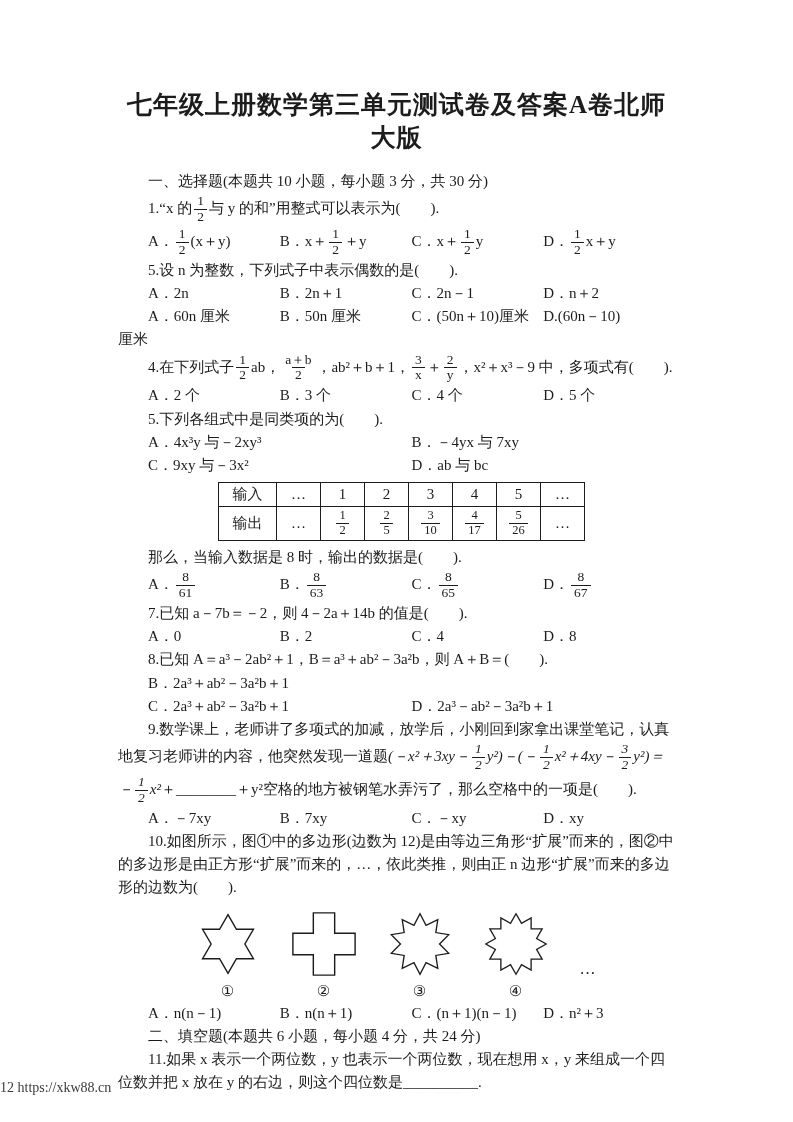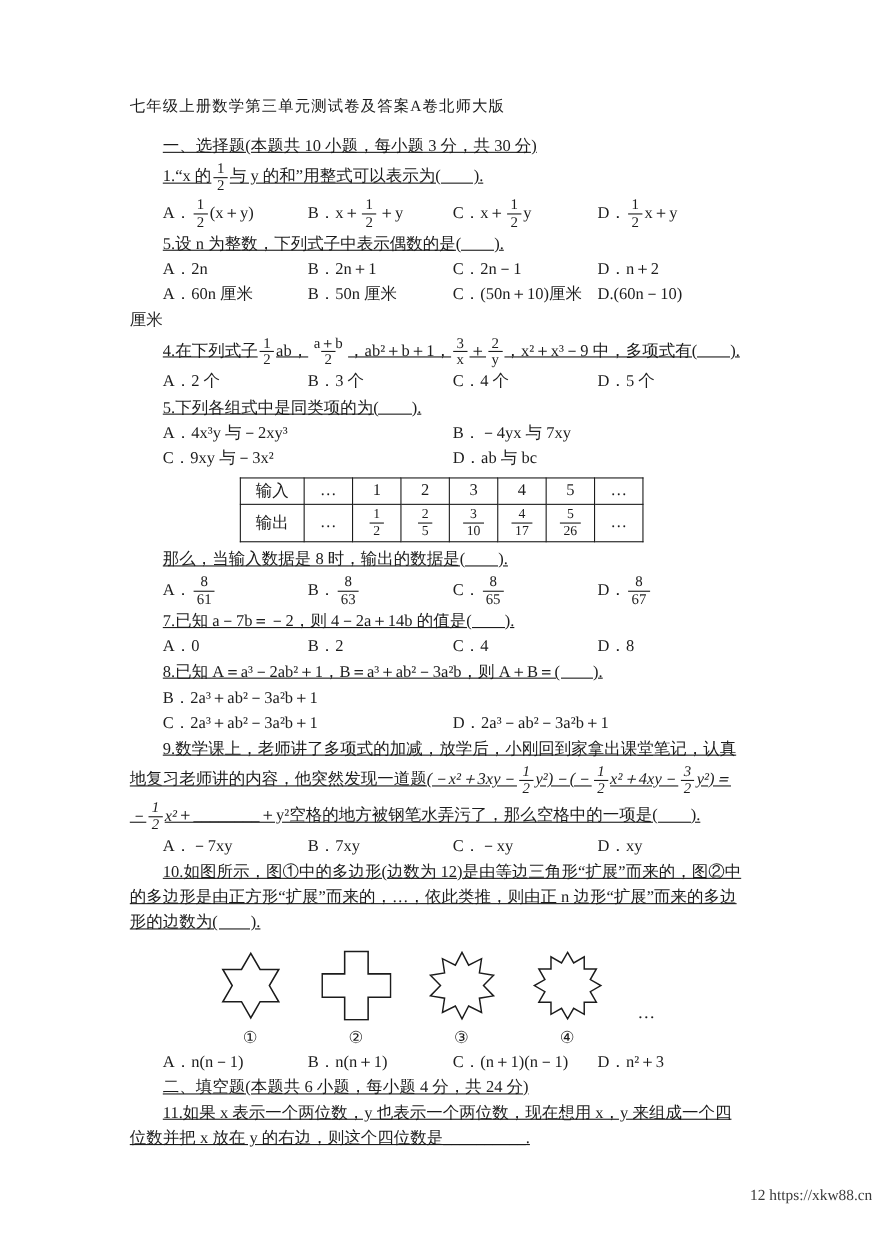--- a/index.html
+++ b/index.html
@@ -3,40 +3,40 @@
 <meta charset="utf-8">
 <style>
   * { margin:0; padding:0; box-sizing:border-box; }
   html,body { background:#fff; }
   body {
     width:793px; height:1122px;
     font-family:"Liberation Serif","DejaVu Serif",serif;
     font-size:15px; color:#1c1c1c;
   }
   .page { position:relative; width:793px; height:1122px; padding:88px 118px 0 118px; overflow:hidden; background:#fff; }
-  .title { font-size:14px; font-weight:normal; text-align:left; margin-bottom:16px; letter-spacing:1px; }
+  .title { font-size:25px; font-weight:bold; text-align:center; margin-bottom:16px; letter-spacing:1px; }
   p { line-height:1.55; }
-  .indent { text-indent:2em;text-decoration:underline; }
+  .indent { text-indent:2em; }
   .optrow { display:flex; padding-left:2em; line-height:1.55; align-items:center; }
   .row4 > .opt { flex:1; }
   .row2 > .opt { flex:1; }
   .frac { display:inline-flex; flex-direction:column; align-items:center; vertical-align:middle; line-height:1.1; font-size:13.5px; margin:1px 2px; text-indent:0; }
   .frac .num, .frac .den { display:block; padding:0 3px; text-indent:0; }
   .frac .den { border-top:1px solid #1c1c1c; }
   .math { font-style:italic; }
   .iotable { border-collapse:collapse; margin:5px 0 5px 100px; text-align:center;padding-left:28px; }
   .iotable td { border:1px solid #1c1c1c; min-width:44px; padding:1px 6px; height:24px; }
   .iotable td.lab { min-width:58px; }
   .iotable .frac { font-size:12.5px; }
   .figrow { display:flex; justify-content:center; align-items:flex-start; gap:32px; margin:12px 0 2px 0; }
   .fig { text-align:center; }
   .fig svg { display:block; margin:0 auto; }
   .figlabel { margin-top:6px; font-size:15px; }
   .figmore { align-self:center; margin-top:26px; font-size:16px; letter-spacing:2px; }
-  .footer { position:absolute; left:0; right:0; bottom:26px; text-align:right; font-size:14px; color:#3a3a3a; }
+  .footer { position:absolute; left:0; right:0; bottom:26px; text-align:left; font-size:14px; color:#3a3a3a; }
 </style>
 </head>
 <body>
 
 <div class="page">
 
   <h1 class="title">七年级上册数学第三单元测试卷及答案A卷北师大版</h1>
 
   <p class="indent">一、选择题(本题共 10 小题，每小题 3 分，共 30 分)</p>
 

